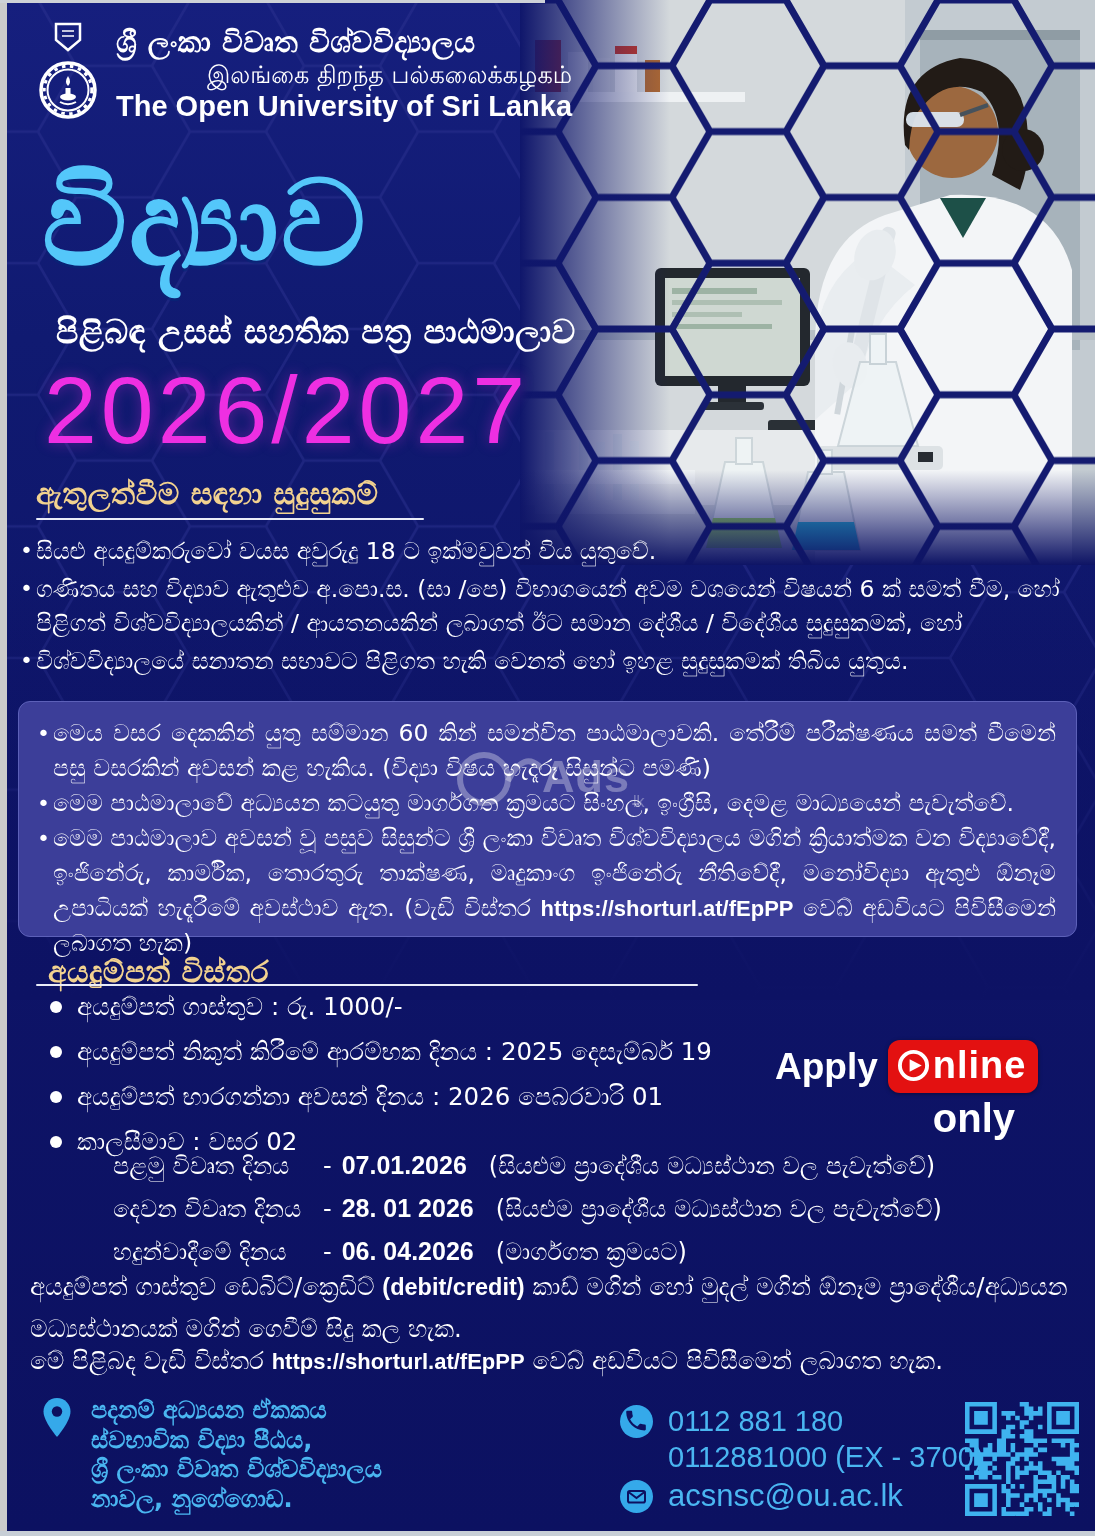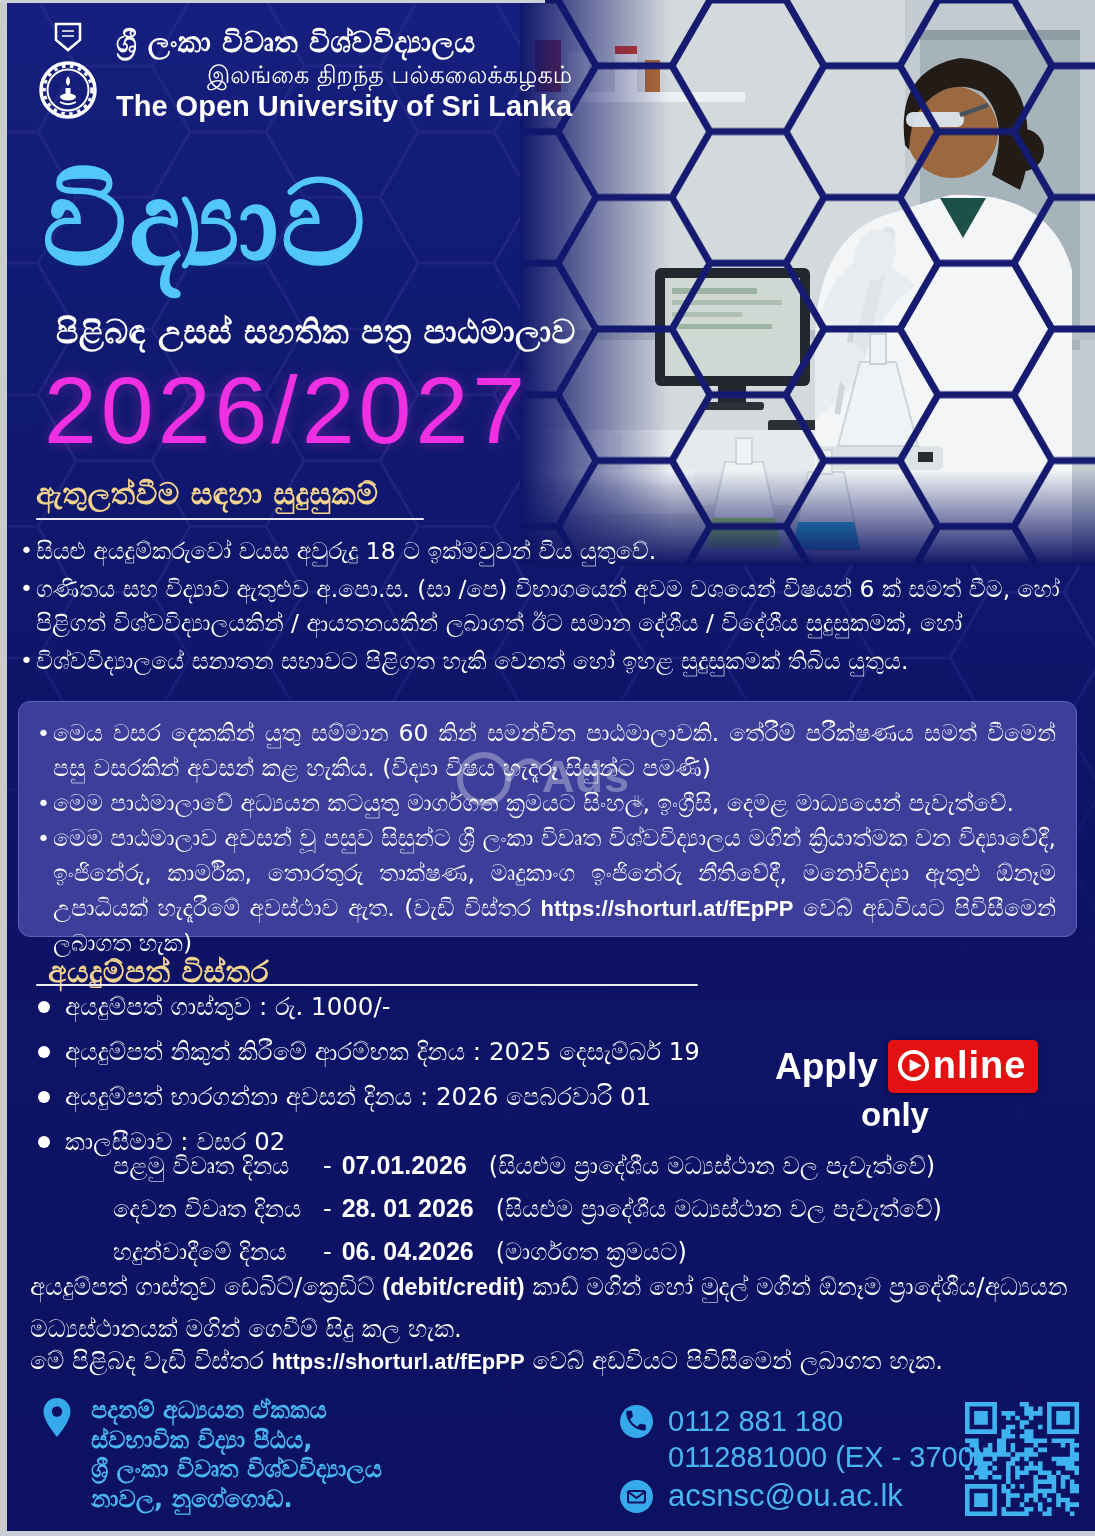--- a/index.html
+++ b/index.html
@@ -40,36 +40,36 @@
   .elig-list li{font-size:23.5px;line-height:34px;margin-bottom:4px;padding-left:16px;position:relative;}
   .elig-list li::before{content:"•";position:absolute;left:0;top:0;font-size:22px;}
 
   .course-box{left:18px;top:701px;width:1059px;height:236px;background:#3c3e99;
     border:1px solid #5c60b8;border-radius:12px;padding:14px 20px 12px 18px;box-sizing:border-box;z-index:3;}
   .course-box ul{list-style:none;margin:0;padding:0;}
   .course-box li{font-size:23.5px;line-height:35px;padding-left:16px;position:relative;text-align:justify;}
   .course-box li::before{content:"•";position:absolute;left:0;top:0;font-size:22px;}
   .url{font-family:"Liberation Sans",sans-serif;font-weight:700;font-size:22px;}
 
-  .app-list{left:38px;top:992px;z-index:3;list-style:none;margin:0;padding:0;}
+  .app-list{left:50px;top:992px;z-index:3;list-style:none;margin:0;padding:0;}
   .app-list li{display:flex;align-items:flex-start;gap:15px;font-size:24.5px;line-height:30px;margin-bottom:15px;}
   .app-dot{width:12px;height:12px;border-radius:50%;background:#ffffff;margin-top:9px;flex:0 0 auto;}
 
   .schedule{left:113px;top:1150px;z-index:3;}
   .sched-row{display:flex;align-items:baseline;gap:10px;font-size:24px;line-height:30px;margin-bottom:12px;}
   .sched-label{min-width:200px;}
   .sched-date{font-family:"Liberation Sans",sans-serif;font-weight:700;font-size:25px;}
   .sched-note{margin-left:12px;}
 
   .apply-badge{left:775px;top:1040px;width:248px;z-index:3;cursor:pointer;}
   .apply-row{display:flex;align-items:center;gap:10px;}
   .apply-word{font-size:37px;font-weight:700;font-family:"Liberation Sans",sans-serif;}
-  .online-box{background:#e31111;border-radius:5px;padding:4px 12px 6px 9px;display:flex;align-items:center;gap:3px;box-shadow:0 1px 4px rgba(0,0,0,.4);}
+  .online-box{background:#e31111;border-radius:12px;padding:4px 12px 6px 9px;display:flex;align-items:center;gap:3px;box-shadow:0 1px 4px rgba(0,0,0,.4);}
   .online-tail{font-size:38px;font-weight:800;color:#fff;font-family:"Liberation Sans",sans-serif;letter-spacing:1px;}
-  .only-word{text-align:center;font-size:33px;font-weight:700;margin-top:3px;padding-right:8px;font-family:"Liberation Sans",sans-serif;}
+  .only-word{text-align:right;font-size:40px;font-weight:700;margin-top:3px;padding-right:8px;font-family:"Liberation Sans",sans-serif;}
 
   .pay-note{left:30px;top:1266px;width:1048px;font-size:24.5px;line-height:41px;z-index:3;}
   .pay-bold{font-family:"Liberation Sans",sans-serif;font-weight:700;font-size:23.5px;}
   .info-note{left:30px;top:1344px;width:1048px;font-size:24.5px;line-height:34px;z-index:3;}
 
   .addr{left:40px;top:1396px;display:flex;gap:17px;z-index:3;}
   .addr-lines{color:#4ab6f1;font-size:24px;line-height:29.5px;font-weight:600;}
   .contact{left:620px;top:1404px;z-index:3;text-align:center;}
   .contact-row{display:flex;align-items:center;gap:15px;margin-bottom:2px;}
   .phone-num{color:#4ab6f1;font-size:29px;line-height:34px;font-family:"Liberation Sans",sans-serif;}

